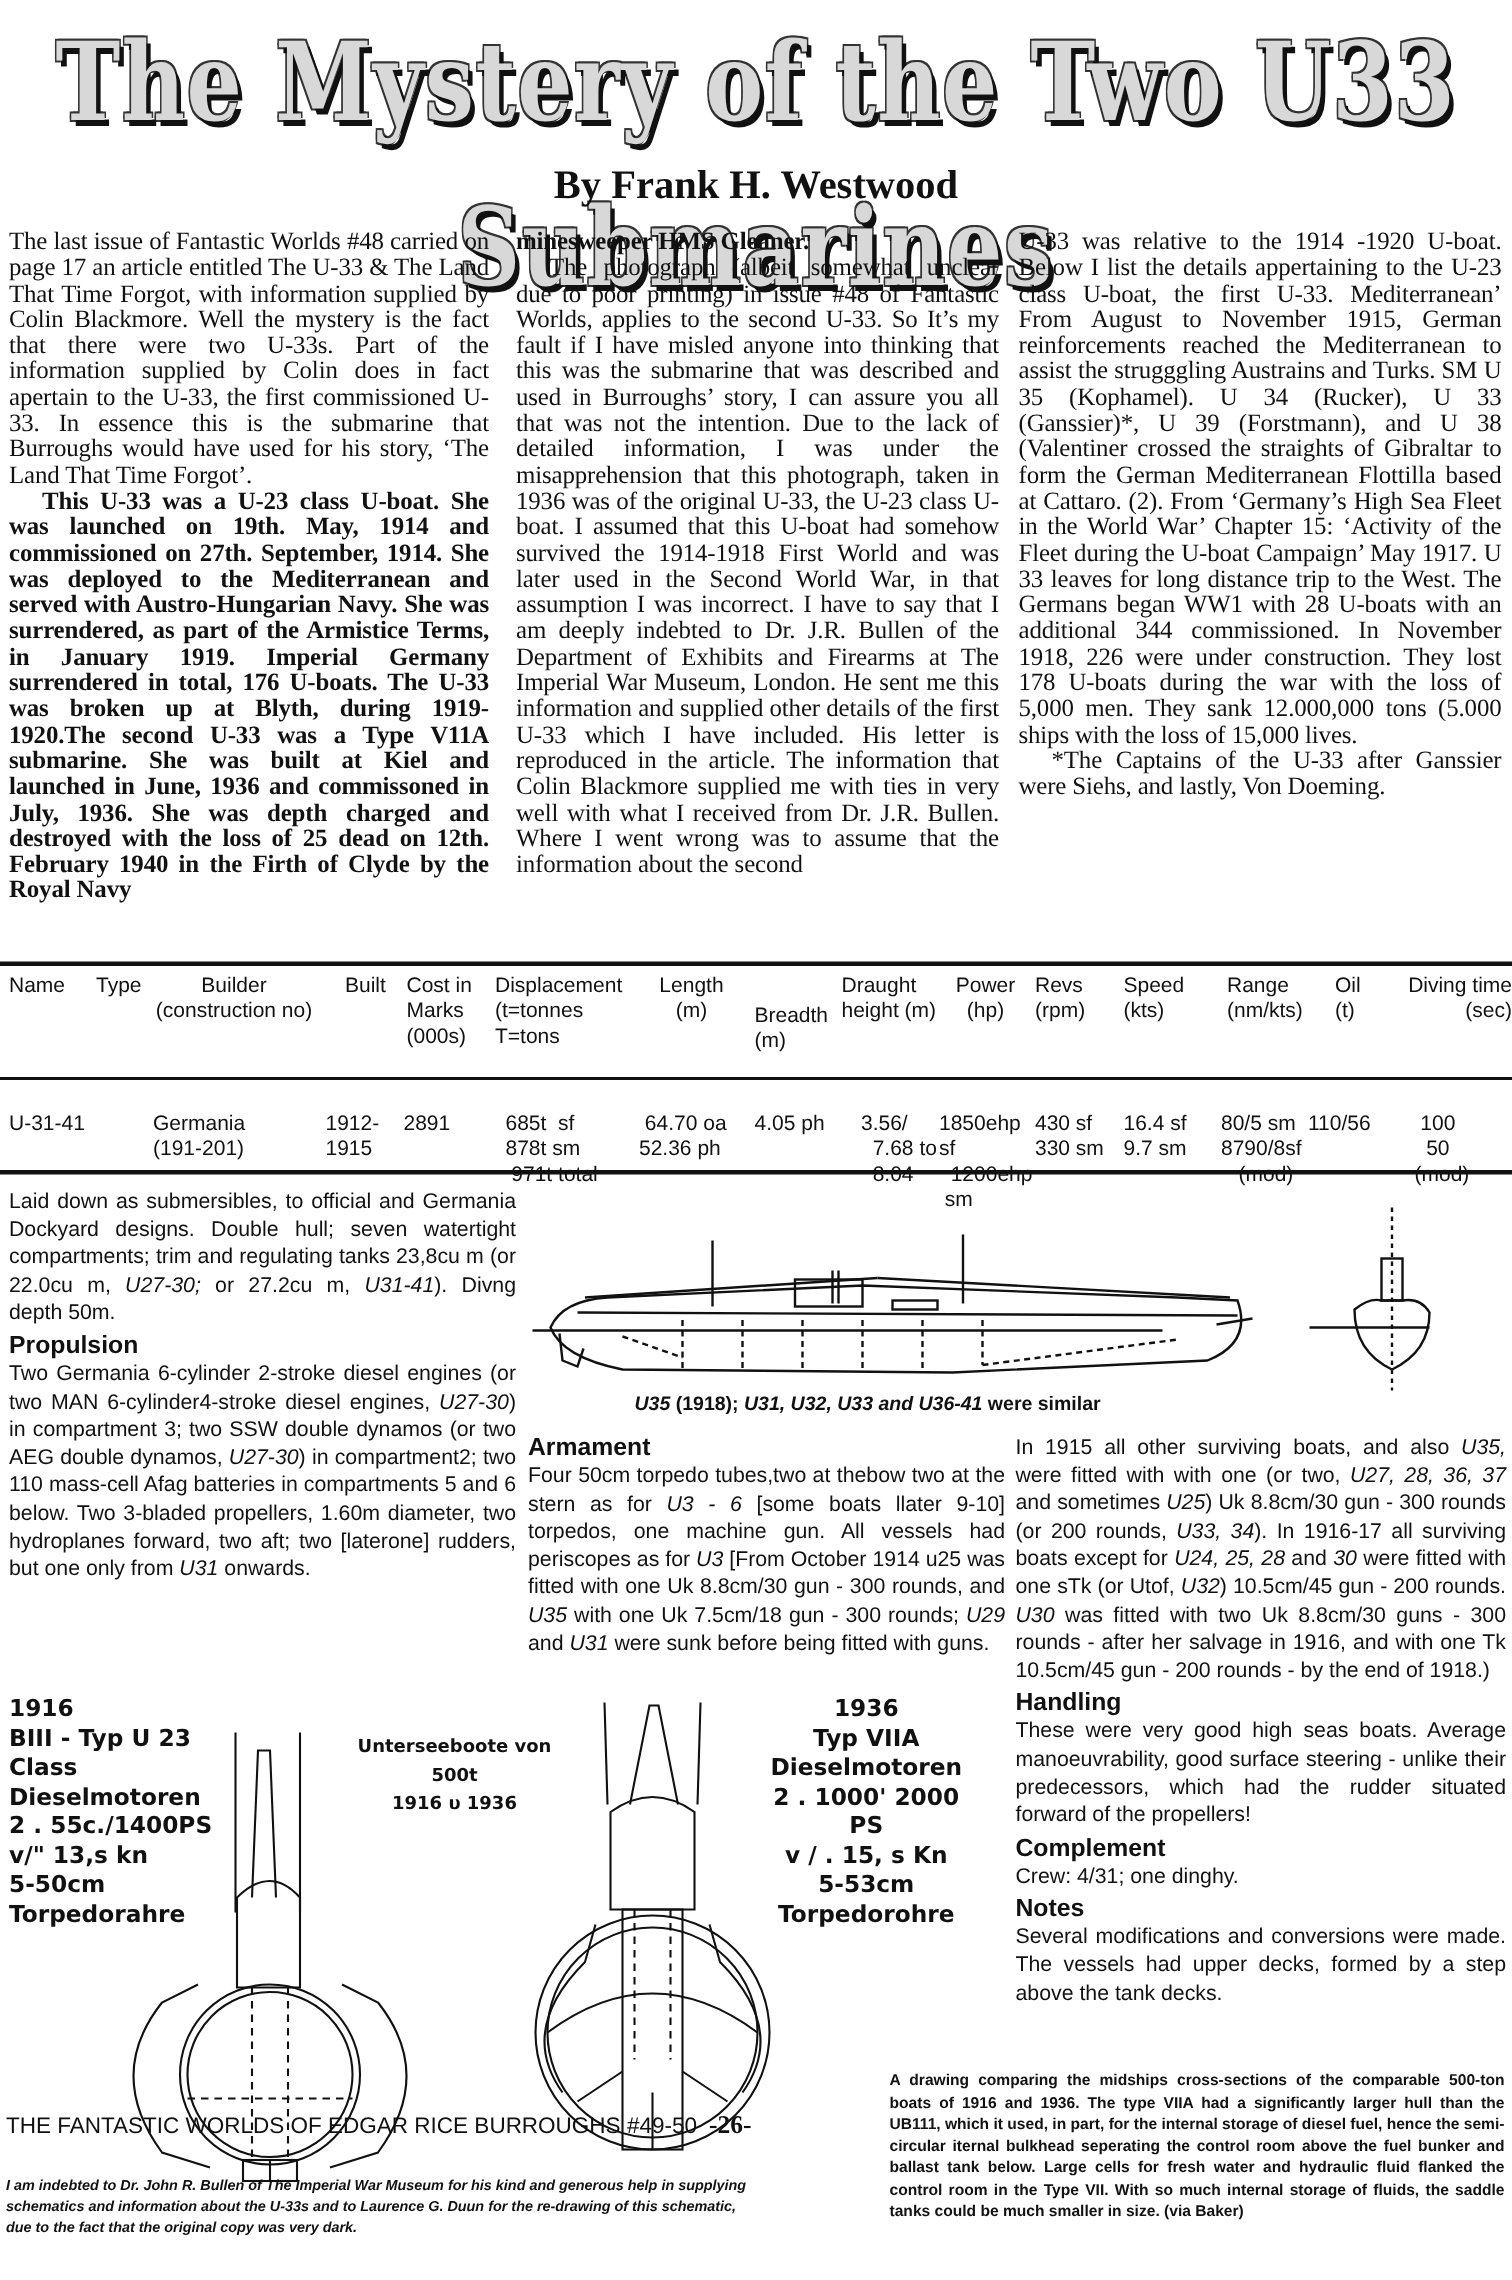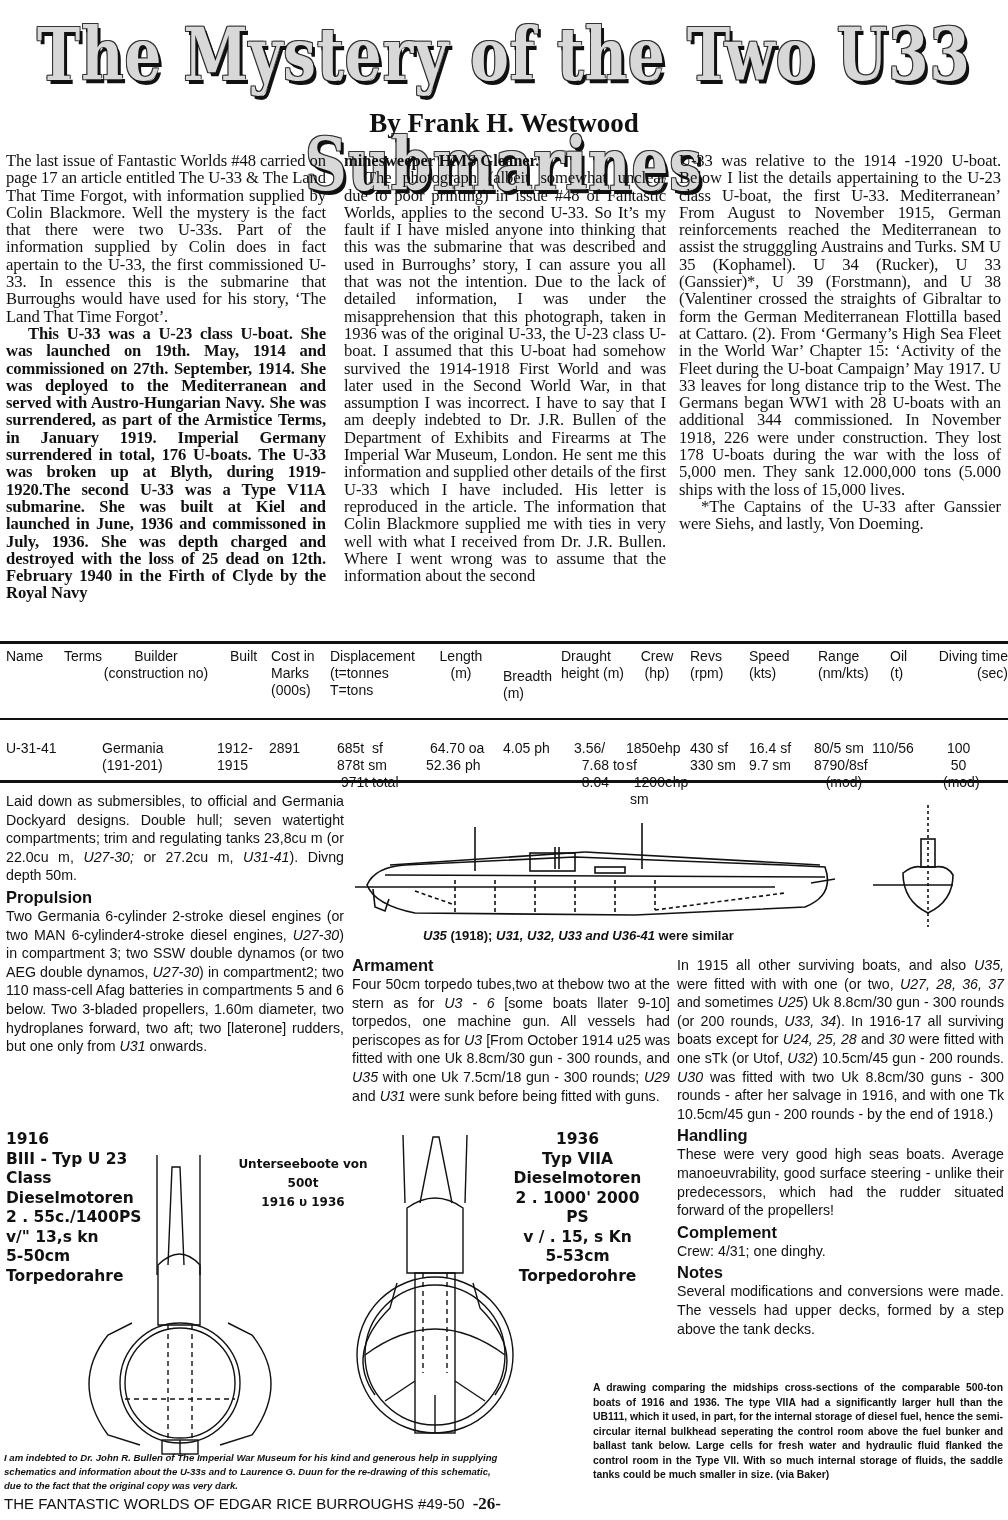--- a/index.html
+++ b/index.html
@@ -46,21 +46,21 @@
   .sec-head { font-family: "Liberation Sans", sans-serif; font-weight: bold; font-size: 16.5px; line-height: 20px; }
   .it { font-style: italic; }
 
   .caption-ship { position: absolute; left: 423px; top: 928px; font-family: "Liberation Sans", sans-serif; font-weight: bold; font-style: italic; font-size: 13px; }
 
   .diag-label { position: absolute; font-family: "DejaVu Sans", sans-serif; font-weight: bold; font-size: 15.5px; line-height: 19.5px; }
   .diag-center { position: absolute; left: 228px; top: 1155px; width: 150px; text-align: center; font-family: "DejaVu Sans", sans-serif; font-weight: bold; font-size: 12px; line-height: 19px; }
 
   .comparison-caption { position: absolute; left: 593px; top: 1381px; width: 410px; font-family: "Liberation Sans", sans-serif; font-weight: bold; font-size: 10.4px; line-height: 14.5px; text-align: justify; }
   .ack { position: absolute; left: 4px; top: 1451px; width: 500px; font-family: "Liberation Sans", sans-serif; font-weight: bold; font-style: italic; font-size: 9.6px; line-height: 14px; }
-  .footer { position: absolute; left: 4px; top: 1494px; font-family: "Liberation Sans", sans-serif; font-size: 15px; text-align: right; }
+  .footer { position: absolute; left: 4px; top: 1407px; font-family: "Liberation Sans", sans-serif; font-size: 15px; text-align: right; }
   .footer .page { font-family: "Liberation Serif", serif; font-weight: bold; font-size: 17px; margin-left: 8px; }
 
   svg { position: absolute; overflow: visible; }
 </style>
 </head>
 <body>
 
 <div class="title">The Mystery of the Two U33 Submarines</div>
 <div class="byline">By Frank H. Westwood</div>
 
@@ -75,37 +75,37 @@
 <div class="col col3">
   <p>U-33 was relative to the 1914 -1920 U-boat. Below I list the details appertaining to the U-23 class U-boat, the first U-33. Mediterranean’ From August to November 1915, German reinforcements reached the Mediterranean to assist the strugggling Austrains and Turks. SM U 35 (Kophamel). U 34 (Rucker), U 33 (Ganssier)*, U 39 (Forstmann), and U 38 (Valentiner crossed the straights of Gibraltar to form the German Mediterranean Flottilla based at Cattaro. (2). From ‘Germany’s High Sea Fleet in the World War’ Chapter 15: ‘Activity of the Fleet during the U-boat Campaign’ May 1917. U 33 leaves for long distance trip to the West. The Germans began WW1 with 28 U-boats with an additional 344 commissioned. In November 1918, 226 were under construction. They lost 178 U-boats during the war with the loss of 5,000 men. They sank 12.000,000 tons (5.000 ships with the loss of 15,000 lives.</p>
   <p class="footnote">*The Captains of the U-33 after Ganssier were Siehs, and lastly, Von Doeming.</p>
 </div>
 
 <div class="rule" style="top:641px"></div>
 
 <div class="spec-table">
   <div class="spec-head" id="spec-head">
       <div class="cell" style="left: 0px;">Name</div>
-      <div class="cell" style="left: 58px;">Terms</div>
+      <div class="cell" style="left: 58px;">Type</div>
       <div class="cell center" style="left: 90px; width: 120px;">Builder
 (construction no)</div>
       <div class="cell" style="left: 224px;">Built</div>
       <div class="cell" style="left: 265px;">Cost in
 Marks
 (000s)</div>
       <div class="cell" style="left: 324px;">Displacement
 (t=tonnes
 T=tons</div>
       <div class="cell center" style="left: 430px; width: 50px;">Length
 (m)</div>
       <div class="cell" style="left: 497px; margin-top: 20px;">Breadth
 (m)</div>
       <div class="cell" style="left: 555px;">Draught
 height (m)</div>
-      <div class="cell center" style="left: 628px; width: 46px;">Crew
+      <div class="cell center" style="left: 628px; width: 46px;">Power
 (hp)</div>
       <div class="cell" style="left: 684px;">Revs
 (rpm)</div>
       <div class="cell" style="left: 743px;">Speed
 (kts)</div>
       <div class="cell" style="left: 812px;">Range
 (nm/kts)</div>
       <div class="cell" style="left: 884px;">Oil
 (t)</div>
       <div class="cell" style="left: 916px; width: 86px; text-align: right;">Diving time

